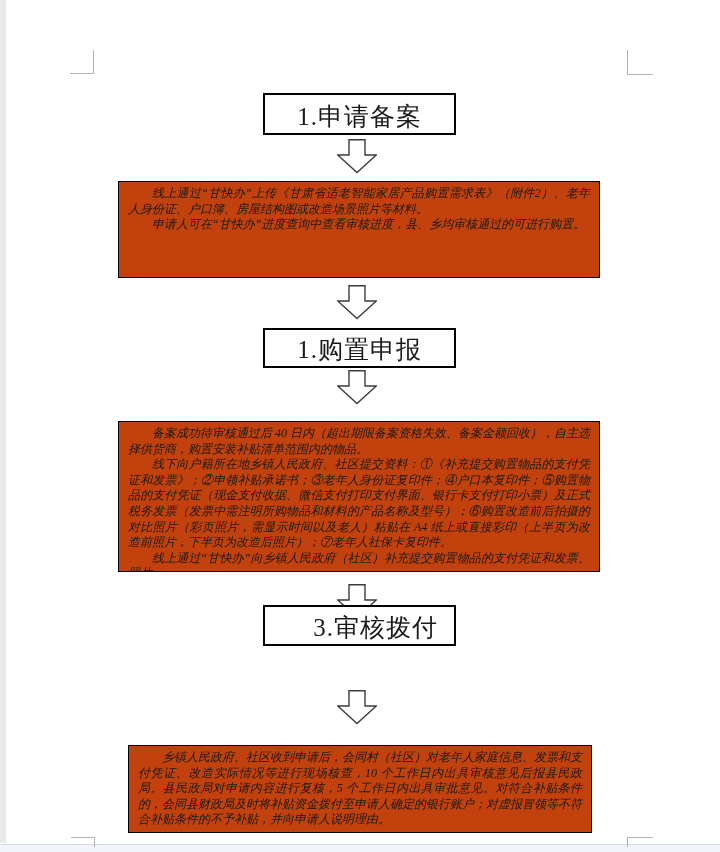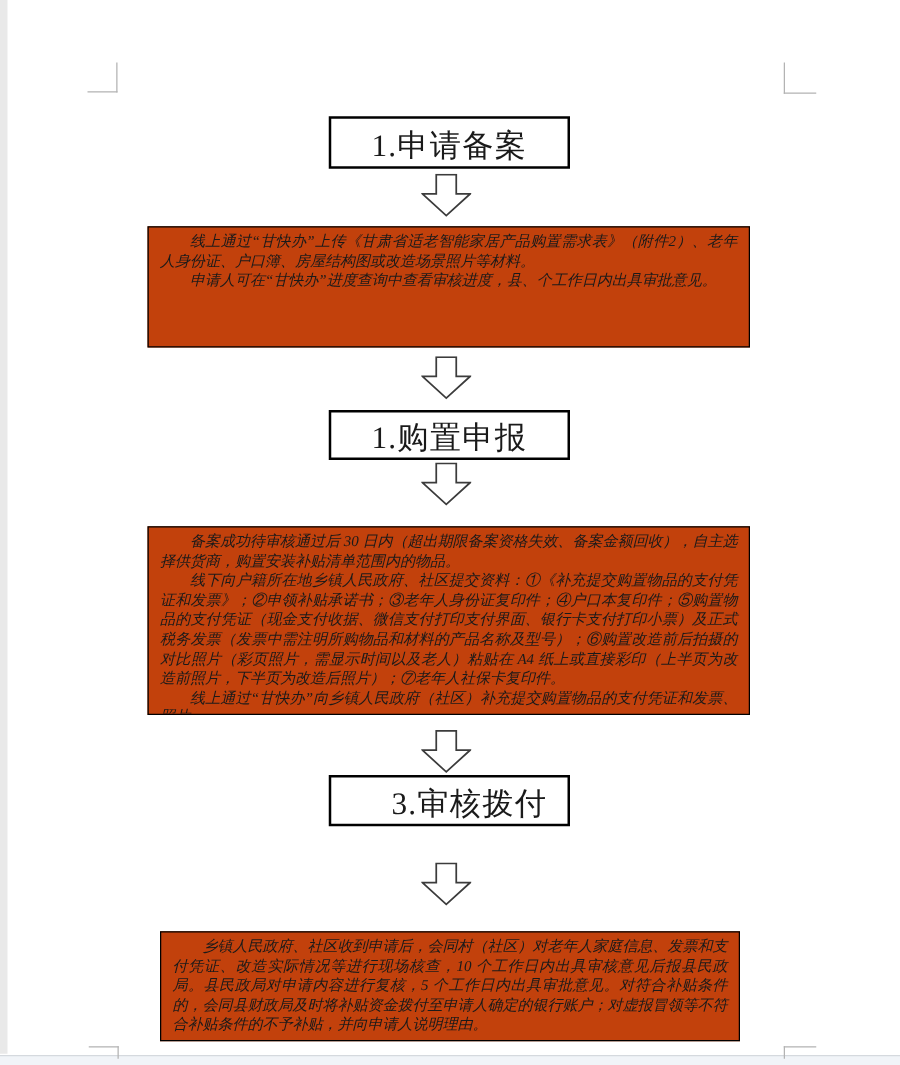--- a/index.html
+++ b/index.html
@@ -100,46 +100,46 @@
   <div class="step-box" style="top:93px; height:42px;">
     <span>1.申请备案</span>
   </div>
 
   <svg class="arrow" style="top:139px;" viewBox="0 0 40 36">
     <polygon points="12,0.75 28,0.75 28,16 39.25,16 20,33.5 0.75,16 12,16" fill="#ffffff" stroke="#3c3c3c" stroke-width="1.4"></polygon>
   </svg>
 
   <div class="flow-text-box" style="left:118px; top:181px; width:482px; height:97px;">
     <p>线上通过“甘快办”上传《甘肃省适老智能家居产品购置需求表》（附件2）、老年人身份证、户口簿、房屋结构图或改造场景照片等材料。</p>
-    <p>申请人可在“甘快办”进度查询中查看审核进度，县、个工作日内出具审批意见。</p>
+    <p>申请人可在“甘快办”进度查询中查看审核进度，县、乡均审核通过的可进行购置。</p>
   </div>
 
   <svg class="arrow" style="top:285px;" viewBox="0 0 40 36">
     <polygon points="12,0.75 28,0.75 28,16 39.25,16 20,33.5 0.75,16 12,16" fill="#ffffff" stroke="#3c3c3c" stroke-width="1.4"></polygon>
   </svg>
 
   <div class="step-box" style="top:328px; height:40px;">
     <span>1.购置申报</span>
   </div>
 
   <svg class="arrow" style="top:370px;" viewBox="0 0 40 36">
     <polygon points="12,0.75 28,0.75 28,16 39.25,16 20,33.5 0.75,16 12,16" fill="#ffffff" stroke="#3c3c3c" stroke-width="1.4"></polygon>
   </svg>
 
   <div class="flow-text-box" style="left:118px; top:421px; width:482px; height:151px;">
-    <p>备案成功待审核通过后 30 日内（超出期限备案资格失效、备案金额回收），自主选择供货商，购置安装补贴清单范围内的物品。</p>
+    <p>备案成功待审核通过后 40 日内（超出期限备案资格失效、备案金额回收），自主选择供货商，购置安装补贴清单范围内的物品。</p>
     <p>线下向户籍所在地乡镇人民政府、社区提交资料：①《补充提交购置物品的支付凭证和发票》；②申领补贴承诺书；③老年人身份证复印件；④户口本复印件；⑤购置物品的支付凭证（现金支付收据、微信支付打印支付界面、银行卡支付打印小票）及正式税务发票（发票中需注明所购物品和材料的产品名称及型号）；⑥购置改造前后拍摄的对比照片（彩页照片，需显示时间以及老人）粘贴在 A4 纸上或直接彩印（上半页为改造前照片，下半页为改造后照片）；⑦老年人社保卡复印件。</p>
     <p>线上通过“甘快办”向乡镇人民政府（社区）补充提交购置物品的支付凭证和发票、照片、</p>
   </div>
 
   <svg class="arrow" style="top:584px;" viewBox="0 0 40 36">
     <polygon points="12,0.75 28,0.75 28,16 39.25,16 20,33.5 0.75,16 12,16" fill="#ffffff" stroke="#3c3c3c" stroke-width="1.4"></polygon>
   </svg>
 
-  <div class="step-box" style="top:620px; height:41px;padding-left:32px;">
+  <div class="step-box" style="top:605px; height:41px;padding-left:32px;">
     <span>3.审核拨付</span>
   </div>
 
   <svg class="arrow" style="top:690px;" viewBox="0 0 40 36">
     <polygon points="12,0.75 28,0.75 28,16 39.25,16 20,33.5 0.75,16 12,16" fill="#ffffff" stroke="#3c3c3c" stroke-width="1.4"></polygon>
   </svg>
 
   <div class="flow-text-box" style="left:128px; top:745px; width:464px; height:88px;">
     <p>乡镇人民政府、社区收到申请后，会同村（社区）对老年人家庭信息、发票和支付凭证、改造实际情况等进行现场核查，10 个工作日内出具审核意见后报县民政局。县民政局对申请内容进行复核，5 个工作日内出具审批意见。对符合补贴条件的，会同县财政局及时将补贴资金拨付至申请人确定的银行账户；对虚报冒领等不符合补贴条件的不予补贴，并向申请人说明理由。</p>
   </div>

